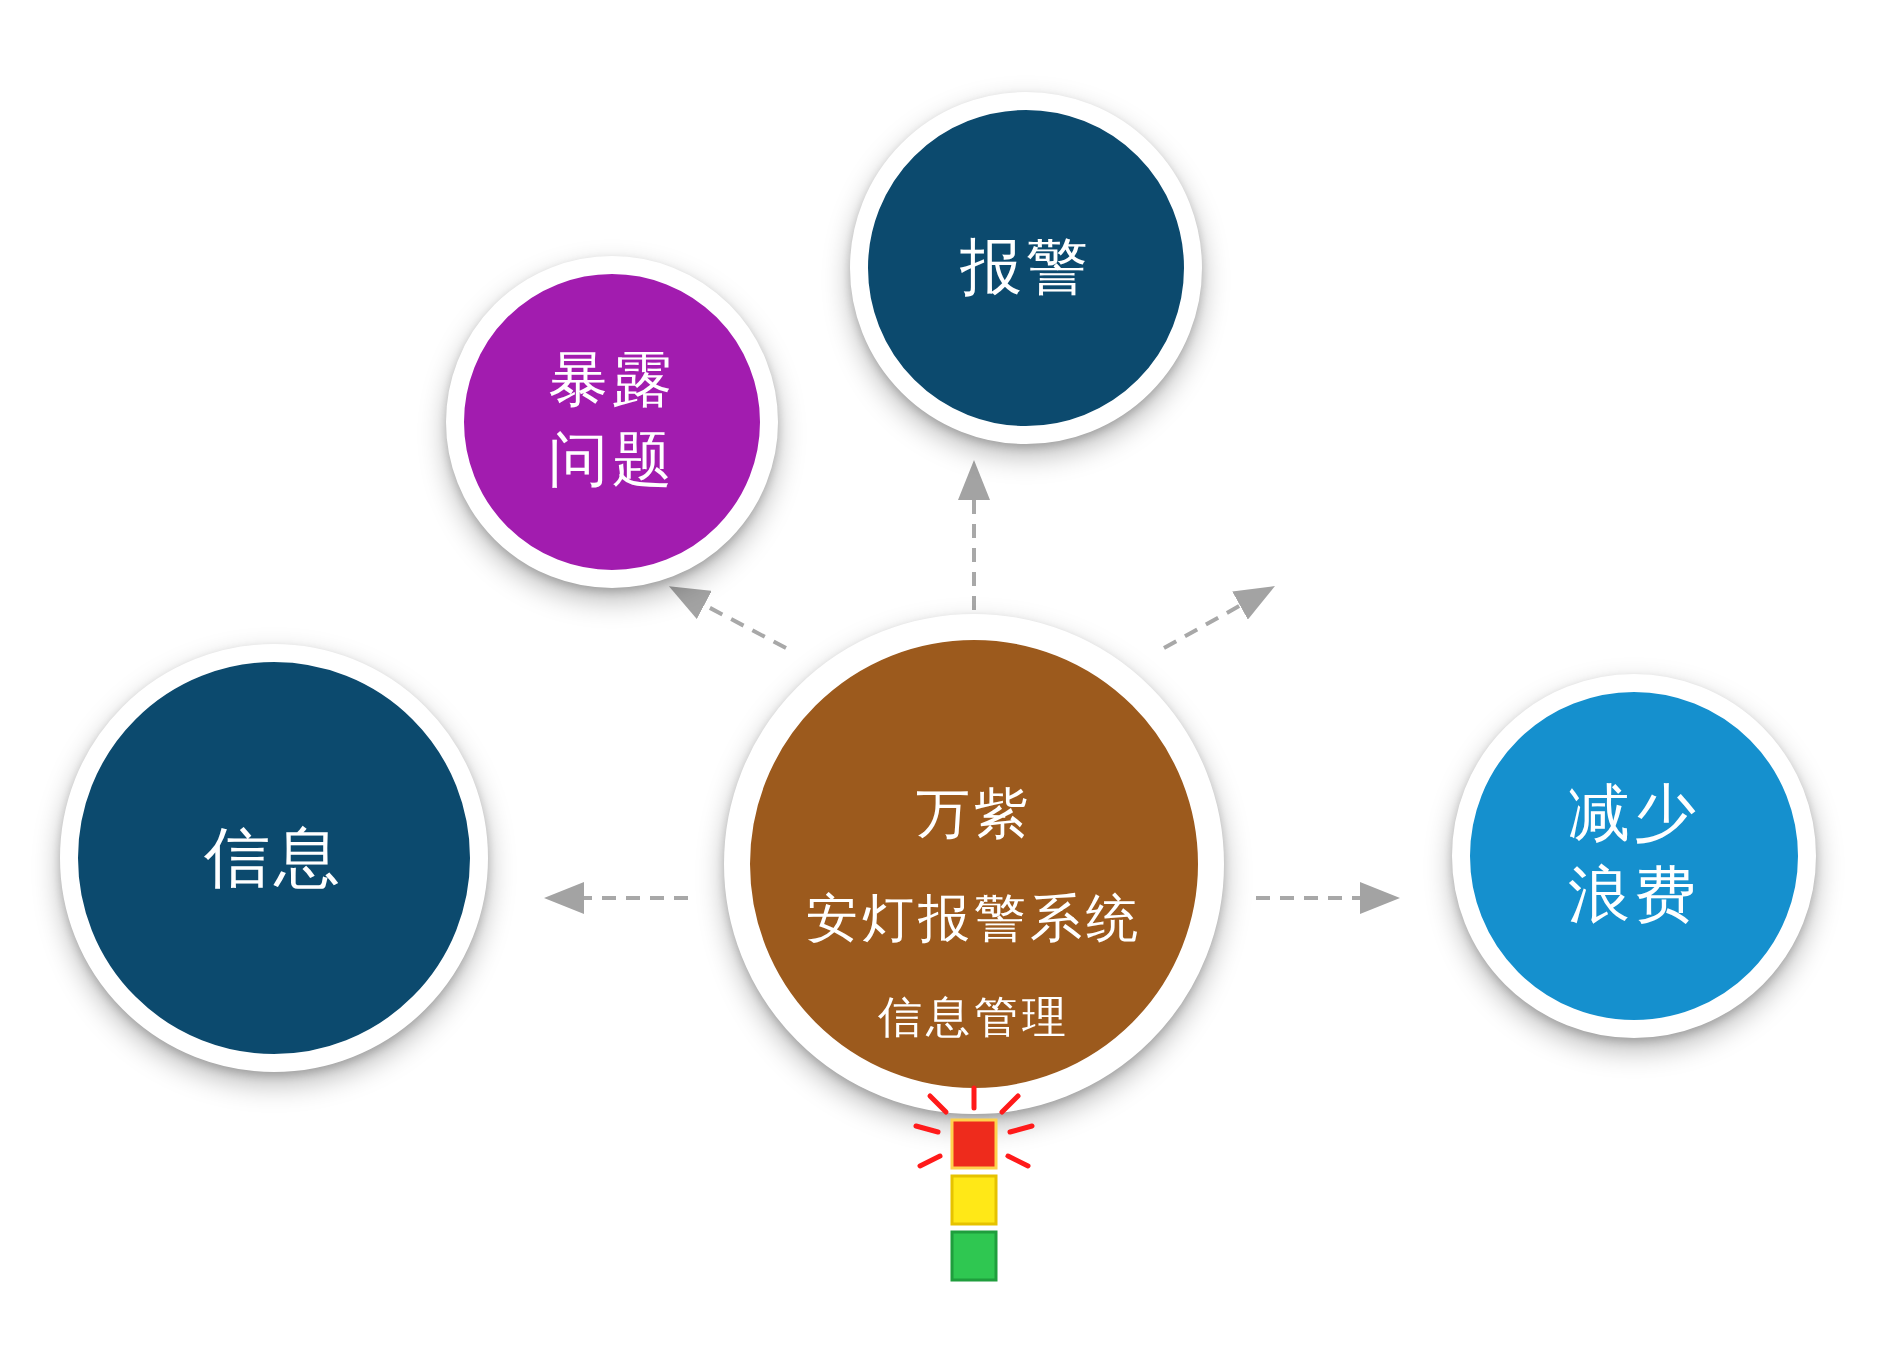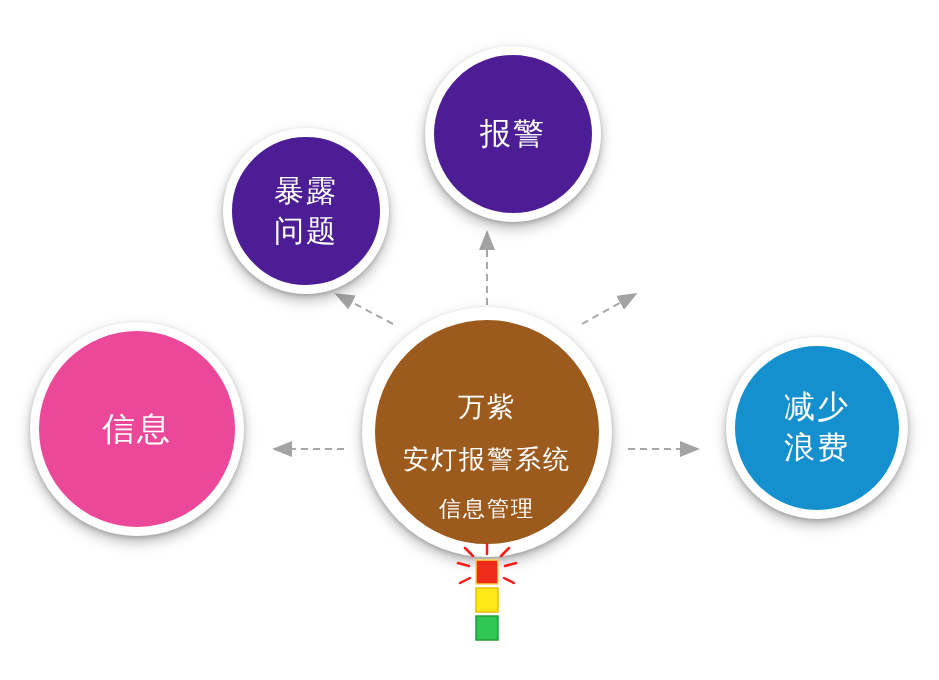--- a/index.html
+++ b/index.html
@@ -89,34 +89,34 @@
         <polygon points="0 0, 10 4, 0 8" fill="#a3a3a3"></polygon>
       </marker>
     </defs>
     <line x1="487" y1="305" x2="487" y2="234" marker-end="url(#arrowhead)"></line>
     <line x1="393" y1="324" x2="338" y2="295" marker-end="url(#arrowhead)"></line>
     <line x1="582" y1="324" x2="634" y2="295" marker-end="url(#arrowhead)"></line>
     <line x1="344" y1="449" x2="276" y2="449" marker-end="url(#arrowhead)"></line>
     <line x1="628" y1="449" x2="696" y2="449" marker-end="url(#arrowhead)"></line>
   </svg>
 
-  <div class="circle node-red" style="background-color: #ec4899;">
+  <div class="circle node-red" style="background-color: #0c4a6e;">
     <div class="node-label">
       <span>信息</span>
     </div>
   </div>
 
-  <div class="circle node-teal" style="background-color: #4c1d95;">
+  <div class="circle node-teal" style="background-color: #a21caf;">
     <div class="node-label">
       <span>暴露</span>
       <span>问题</span>
     </div>
   </div>
 
-  <div class="circle node-orange" style="background-color: #4c1d95;">
+  <div class="circle node-orange" style="background-color: #0c4a6e;">
     <div class="node-label">
       <span>报警</span>
     </div>
   </div>
 
 
   <div class="circle node-blue" style="background-color: rgb(21, 144, 206);">
     <div class="node-label">
       <span>减少</span>
       <span>浪费</span>

